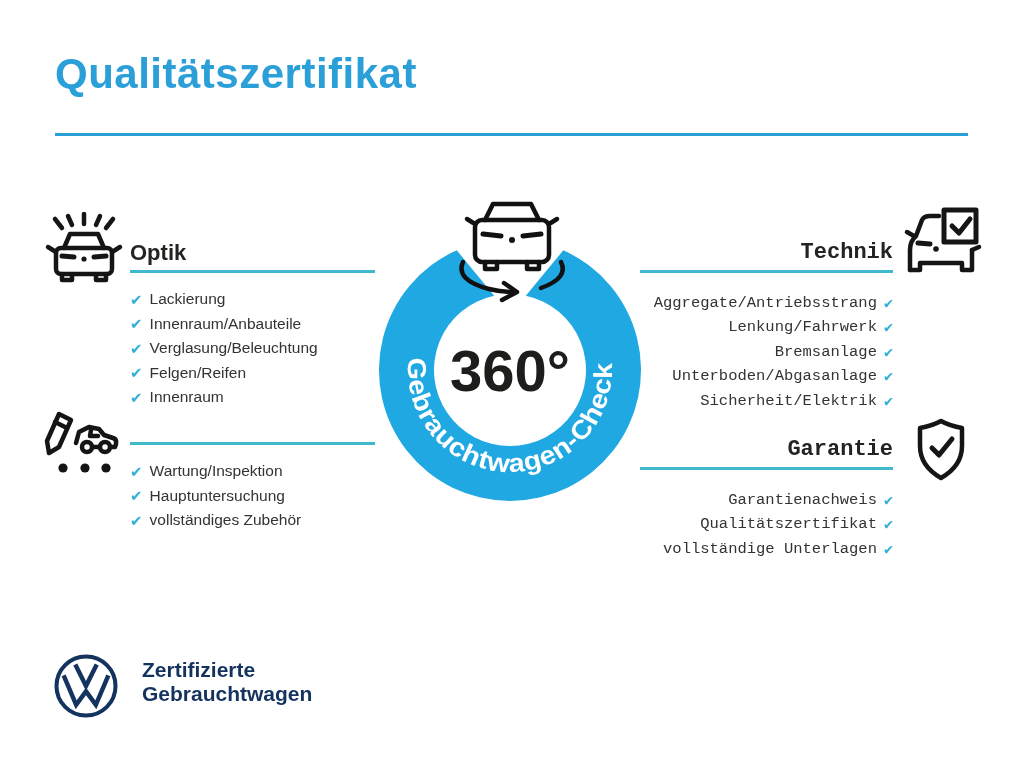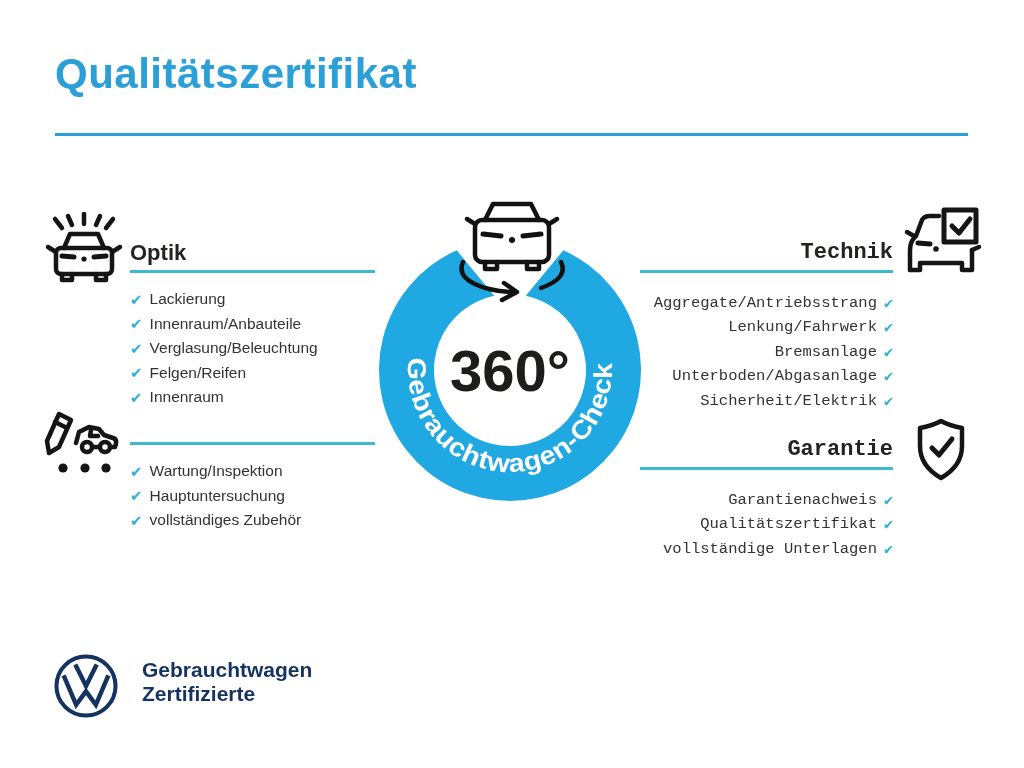--- a/index.html
+++ b/index.html
@@ -250,17 +250,17 @@
   </div>
 
   <div class="vw-logo">
     <svg viewBox="0 0 76 76" fill="none" stroke="#14335f" stroke-linecap="butt" stroke-linejoin="miter">
       <circle cx="38" cy="38" r="33" stroke-width="4.5"></circle>
       <path d="M 26,14 L 38,38 L 50,14" stroke-width="5"></path>
       <path d="M 13,26 L 27,59 L 38,44 L 49,59 L 63,26" stroke-width="5"></path>
     </svg>
   </div>
   <div class="footer-text">
+    <div>Zertifizierte</div>
     <div>Gebrauchtwagen</div>
-    <div>Zertifizierte</div>
   </div>
 
 </div>
 
 </body></html>

